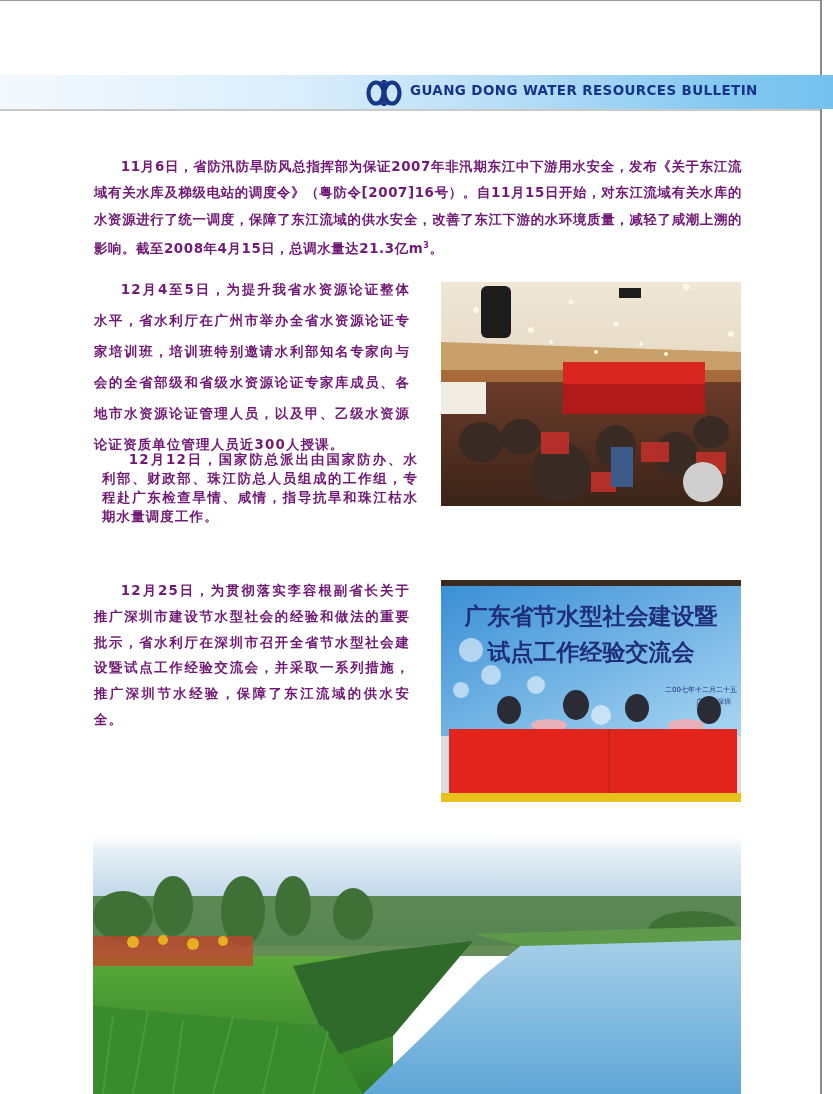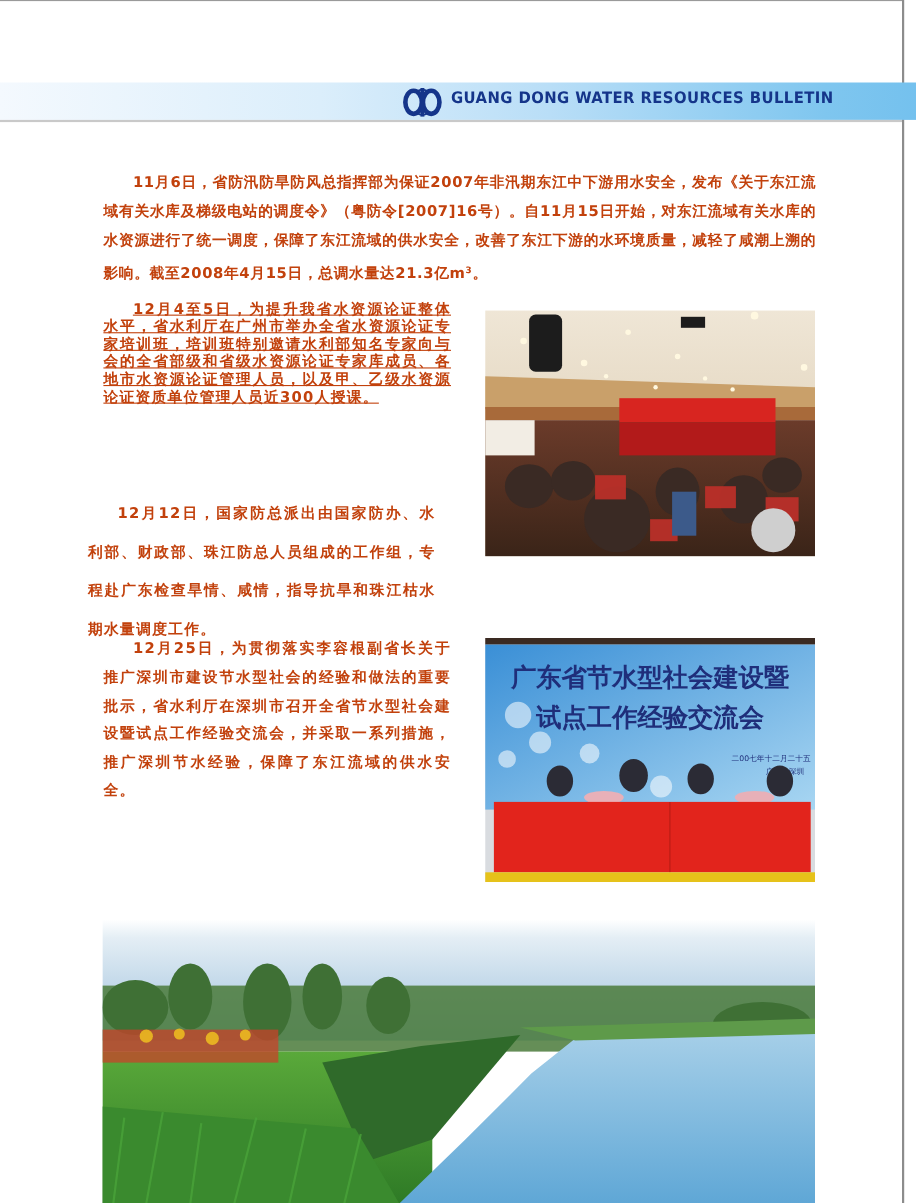--- a/index.html
+++ b/index.html
@@ -20,26 +20,26 @@
   .banner-title {
     position: absolute; left: 410px; top: 82px;
     font-family: "DejaVu Sans", sans-serif; font-weight: bold;
     font-size: 14.5px; letter-spacing: 0.4px; color: #15358a; white-space: nowrap;
     transform: scaleX(0.93); transform-origin: left center;
   }
 
   .para {
     position: absolute; margin: 0;
     font-family: "DejaVu Sans", sans-serif; font-weight: bold;
-    font-size: 13.4px; color: #c2410c; letter-spacing: 1.2px;
+    font-size: 13.4px; color: #701a75; letter-spacing: 1.2px;
     text-indent: 2em; text-align: justify;
   }
   .para-1 { left: 94px; top: 154px; width: 648px; line-height: 26.3px; letter-spacing: 0.6px; }
-  .para-2 { left: 94px; top: 274px; width: 316px; line-height: 16px; text-decoration: underline; }
-  .para-3 { left: 80px; top: 450px; width: 316px; line-height: 35px; }
+  .para-2 { left: 94px; top: 274px; width: 316px; line-height: 31px; }
+  .para-3 { left: 102px; top: 450px; width: 316px; line-height: 19px; }
   .para-4 { left: 94px; top: 578px; width: 316px; line-height: 25.8px; }
 
   sup { font-size: 8px; vertical-align: 5px; }
 
   .photo { position: absolute; overflow: hidden; }
   .photo-1 { left: 441px; top: 282px; width: 300px; height: 224px; }
   .photo-2 { left: 441px; top: 580px; width: 300px; height: 222px; }
   .photo-3 { left: 93px; top: 836px; width: 648px; height: 258px; }
 </style>
 </head>

